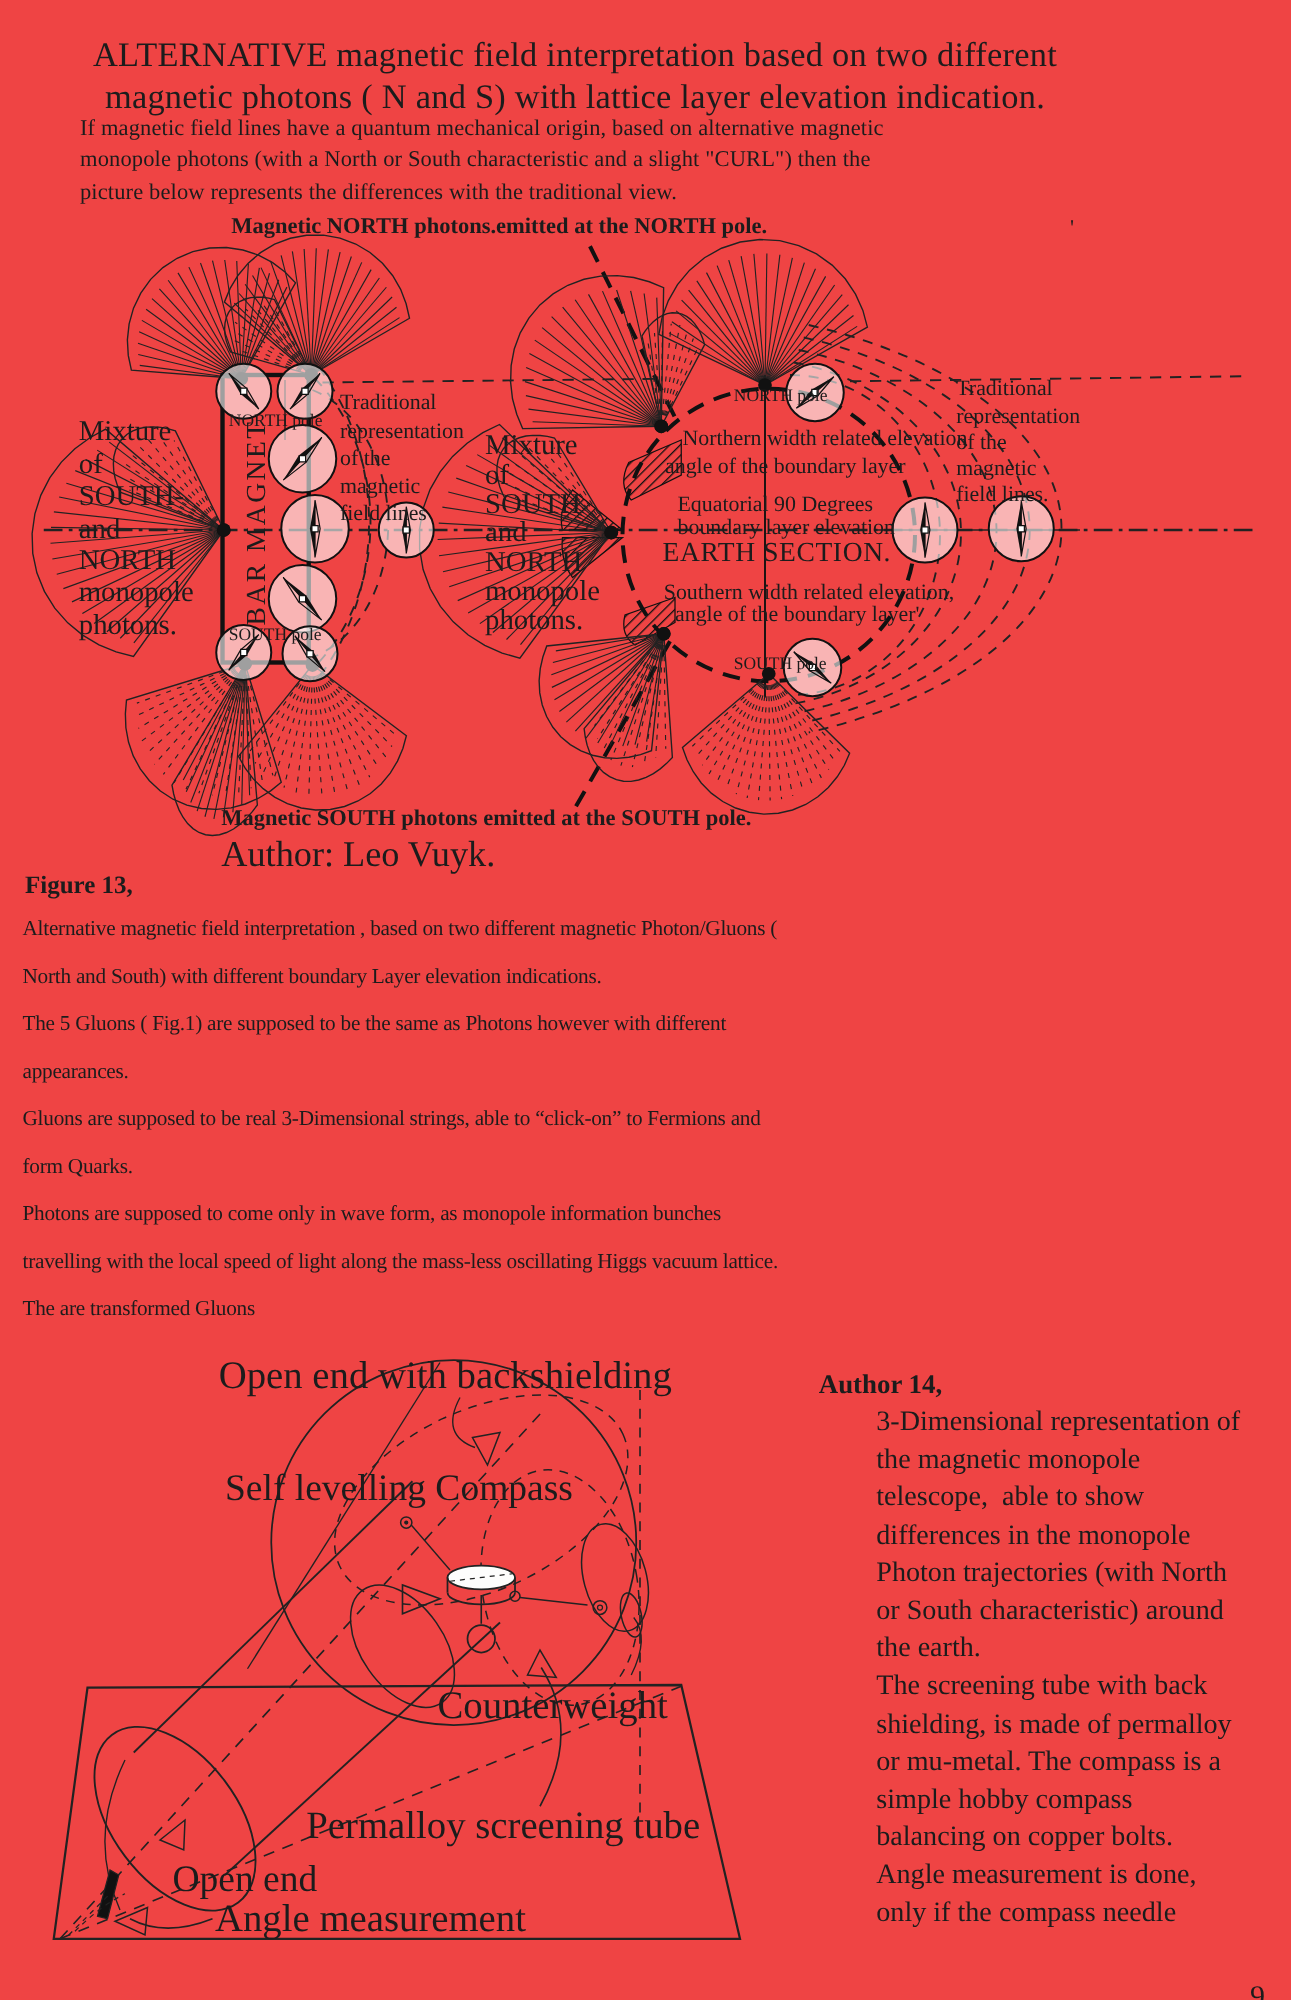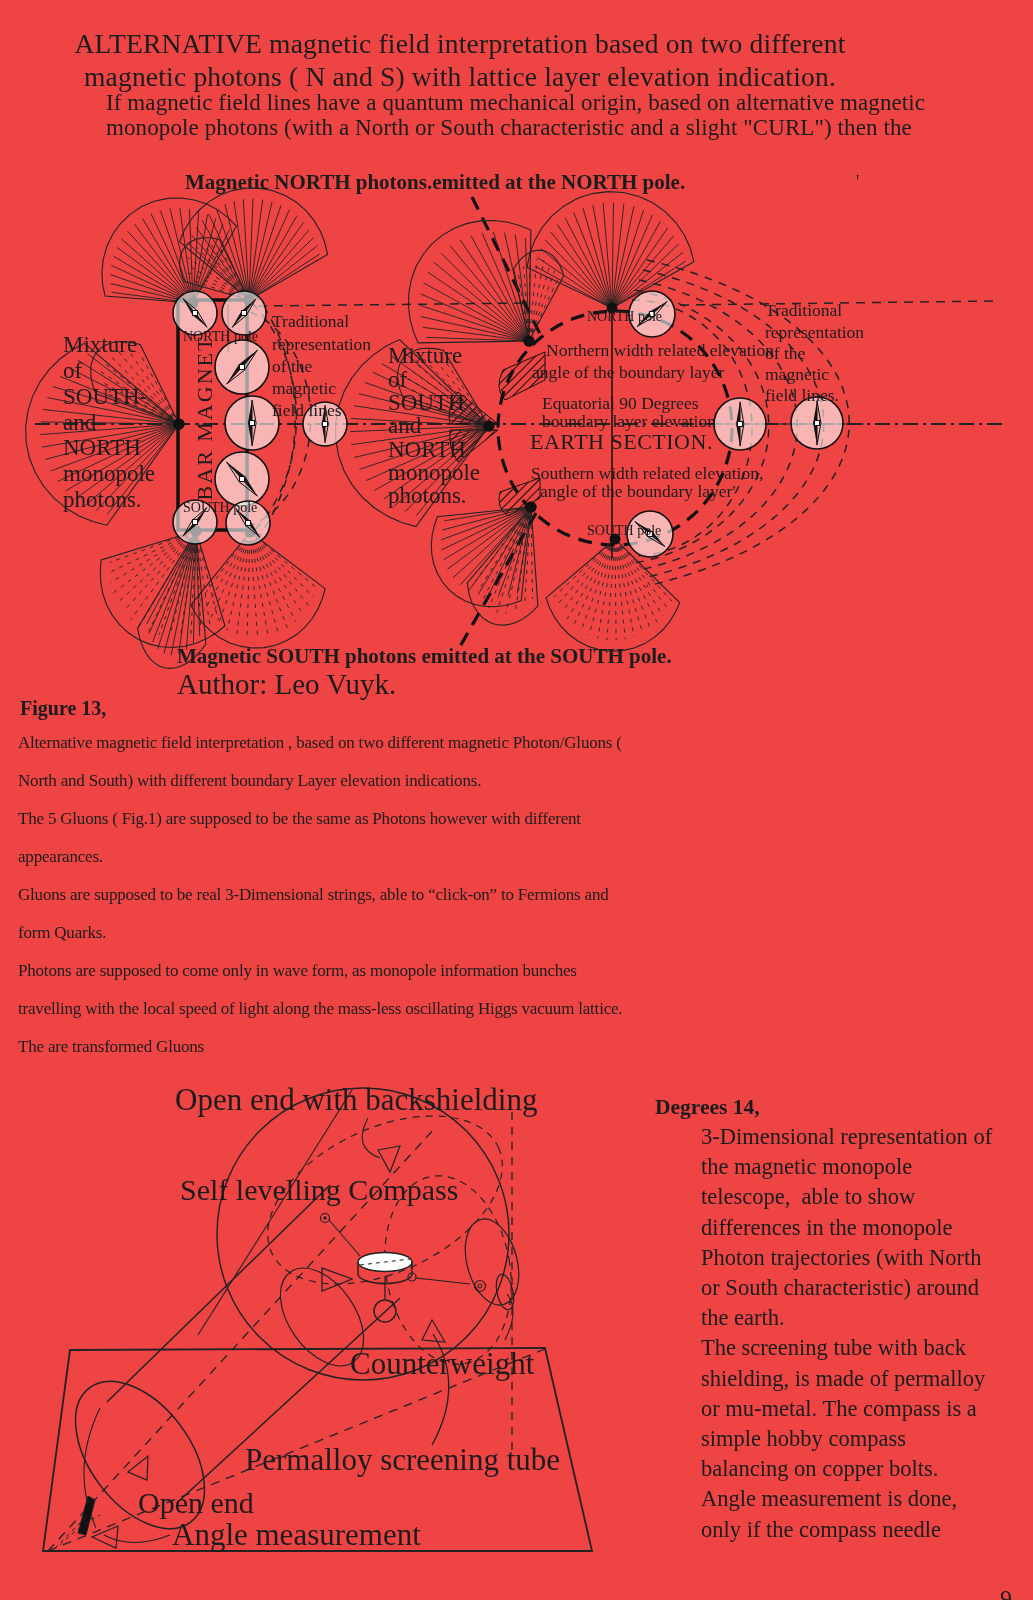--- a/index.html
+++ b/index.html
@@ -1,36 +1,36 @@
 <!DOCTYPE html>
 <html><head>
 <meta charset="utf-8">
 <style>
   html,body{margin:0;padding:0;background:#e8e8e8;}
   .page{position:relative;width:1033px;height:1600px;background:#ef4444;margin:0 auto;
         font-family:"Liberation Serif","DejaVu Serif",serif;color:#1c1c1c;overflow:hidden;}
   .abs{position:absolute;white-space:pre;}
   .title-block{left:0;top:27px;width:920px;text-align:center;font-size:27.5px;line-height:33px;letter-spacing:0.2px;}
-  .intro-block{left:64px;top:90px;font-size:23px;line-height:25.4px;letter-spacing:0.1px;margin-left:42px;}
-  .fig-label{font-weight:600;font-size:21px;}
+  .intro-block{left:64px;top:90px;font-size:18px;line-height:25.4px;letter-spacing:0.1px;}
+  .fig-label{font-weight:600;font-size:18px;}
   .cap-title{font-weight:bold;font-size:20px;}
   .cap13{left:18px;top:724px;font-size:17px;line-height:38px;letter-spacing:-0.2px;}
   .cap14-title{left:655px;top:1095px;font-weight:bold;font-size:21.5px;}
   .cap14{left:655px;top:1122px;font-size:22.5px;line-height:30.2px;margin-left:46px;}
   svg{position:absolute;left:0;}
   svg text{fill:#1c1c1c;font-family:"Liberation Serif","DejaVu Serif",serif;}
   .pagenum{left:1000px;top:1585px;font-size:24px;}
 </style>
 </head>
 <body>
 
 <div class="page">
 
   <div class="abs title-block"><div>ALTERNATIVE magnetic field interpretation based on two different</div><div>magnetic photons ( N and S) with lattice layer elevation indication.</div></div>
-  <div class="abs intro-block"><div>If magnetic field lines have a quantum mechanical origin, based on alternative magnetic</div><div>monopole photons (with a North or South characteristic and a slight "CURL") then the</div></div>
+  <div class="abs intro-block"><div>If magnetic field lines have a quantum mechanical origin, based on alternative magnetic</div><div>monopole photons (with a North or South characteristic and a slight "CURL") then the</div><div>picture below represents the differences with the traditional view.</div></div>
   <div class="abs fig-label" style="left:185px;top:170px;">Magnetic NORTH photons.emitted at the NORTH pole.</div>
   <div class="abs" style="left:856px;top:172px;font-size:18px;">'</div>
 
   <svg style="top:160px;" width="1033" height="545" viewBox="0 160 1033 545">
     <defs>
       <pattern id="hatch" width="6" height="6" patternUnits="userSpaceOnUse" patternTransform="rotate(45)">
         <line x1="0" y1="0" x2="0" y2="6" stroke="#111" stroke-width="2.1"></line>
       </pattern>
     </defs>
 
@@ -544,18 +544,18 @@
     </g>
 
     <text x="175" y="1110" font-size="31">Open end with backshielding</text>
     <text x="180" y="1200" font-size="30">Self levelling Compass</text>
     <text x="350" y="1374" font-size="31">Counterweight</text>
     <text x="245" y="1470" font-size="31">Permalloy screening tube</text>
     <text x="138" y="1513" font-size="30">Open end</text>
     <text x="172" y="1545" font-size="31">Angle measurement</text>
   </svg>
 
-  <div class="abs cap14-title">Degrees 14,</div>
+  <div class="abs cap14-title">Author 14,</div>
   <div class="abs cap14"><div>3-Dimensional representation of</div><div>the magnetic monopole</div><div>telescope,  able to show</div><div>differences in the monopole</div><div>Photon trajectories (with North</div><div>or South characteristic) around</div><div>the earth.</div><div>The screening tube with back</div><div>shielding, is made of permalloy</div><div>or mu-metal. The compass is a</div><div>simple hobby compass</div><div>balancing on copper bolts.</div><div>Angle measurement is done,</div><div>only if the compass needle</div></div>
 
   <div class="abs pagenum">9</div>
 
 </div>
 
 </body></html>

